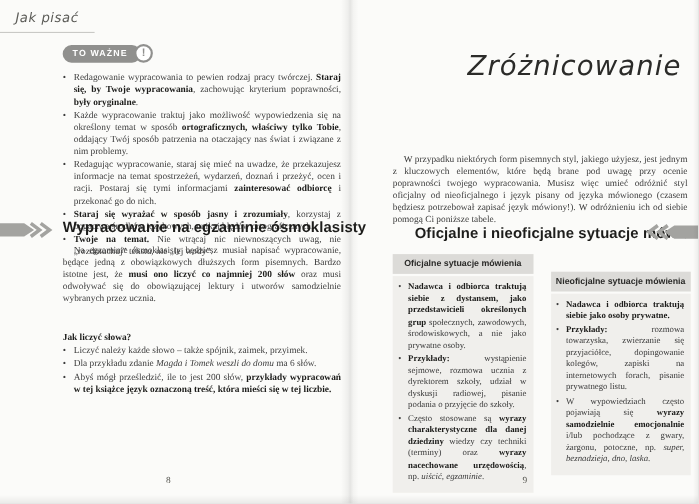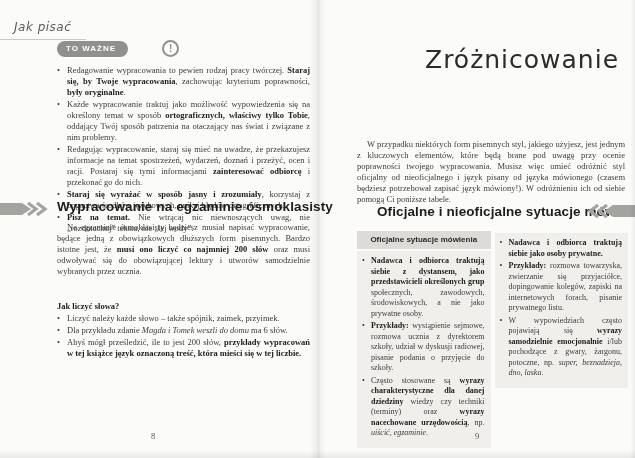--- a/index.html
+++ b/index.html
@@ -14,46 +14,46 @@
   .b{display:flex;margin:0 0 1px 0;}
   .b .dot{flex:0 0 10px;width:10px;font-size:8.5px;line-height:11px;color:#3b3b3b;}
   .b .bt{flex:1;font-size:8.5px;line-height:11px;text-align:justify;}
   strong{color:#1c1c1a;}
   .sec-title{
     font-family:"Liberation Sans",sans-serif;font-weight:bold;
     font-size:13.5px;color:#1d1d1b;letter-spacing:.1px;white-space:nowrap;
   }
   .chev{position:absolute;}
   
-  #running-head-wrap{position:absolute;left:0;top:15px;width:72px;border-bottom:1px solid #c9c9c6;padding:2px 0 4px 14px;}
+  #running-head-wrap{position:absolute;left:0;top:5px;width:72px;border-bottom:1px solid #c9c9c6;padding:2px 0 4px 14px;}
   #running-head{font-family:"DejaVu Sans",sans-serif;font-style:italic;font-size:12px;color:#5c5c58;letter-spacing:.5px;}
   #important{position:absolute;left:57px;top:40px;width:253px;}
-  #badge-row{display:flex;align-items:flex-end;margin-bottom:8px;gap:40px;}
+  #badge-row{display:flex;align-items:flex-end;margin-bottom:8px;}
   #badge{
     background:#90908e;color:#ffffff;font-family:"Liberation Sans",sans-serif;
     font-weight:bold;font-size:8px;letter-spacing:1px;
     padding:3px 12px 3px 9px;border-radius:8px;height:10px;line-height:10px;
   }
   #badge-excl{
     width:13px;height:13px;margin-left:-6px;background:#fff;border:2px solid #90908e;border-radius:50%;
     font-family:"Liberation Sans",sans-serif;font-weight:bold;font-size:10px;color:#90908e;
     display:flex;align-items:center;justify-content:center;
   }
   #exam-flow{position:absolute;left:57px;top:222px;width:253px;}
   .q-title{font-size:8.5px;line-height:11px;font-weight:bold;color:#1c1c1a;margin:24px 0 1px 0;}
   #exam-title{position:absolute;left:57px;top:199px;}
   
   #chapter-title{
     position:absolute;left:425px;top:44px;width:180px;text-align:right;padding-right:8px;
-    font-family:"DejaVu Sans",sans-serif;font-size:25px;line-height:31px;
+    font-family:"DejaVu Sans",sans-serif;font-style:italic;font-size:25px;line-height:31px;
     color:#2b2b29;letter-spacing:1px;
   }
   #rp-intro{position:absolute;left:357px;top:139px;width:268px;}
   #speak-title{position:absolute;left:377px;top:204px;}
-  #speak-table{position:absolute;left:357px;top:231px;width:271px;display:flex;gap:4px;align-items:flex-start;}
+  #speak-table{position:absolute;left:357px;top:231px;width:271px;display:flex;gap:16px;align-items:center;}
   .tcol{flex:1;}
   .thead{
     background:#dcdbd8;font-family:"Liberation Sans",sans-serif;font-weight:bold;
     font-size:8px;line-height:10px;color:#2a2a28;text-align:center;padding:4px 2px;
   }
   .tbody{background:#f0efec;margin-top:2px;padding:5px 6px 7px 5px;}
   .tbody .b .dot{flex:0 0 9px;width:9px;font-size:8px;line-height:10.5px;}
   .tbody .b .bt{font-size:8px;line-height:10.5px;}
   .tbody .b{margin-bottom:2px;}
   
@@ -95,21 +95,21 @@
         <div class="b">
             <span class="dot">•</span>
             <span class="bt">Redagując wypracowanie, staraj się mieć na uwadze, że przekazujesz informacje na temat spostrzeżeń, wydarzeń, doznań i przeżyć, ocen i racji. Postaraj się tymi informacjami <strong>zainteresować odbiorcę</strong> i przekonać go do nich.</span>
           </div>
         <div class="b">
             <span class="dot">•</span>
             <span class="bt"><strong>Staraj się wyrażać w sposób jasny i zrozumiały</strong>, korzystaj z bogactwa środków językowych, unikaj błędów ortograficznych.</span>
           </div>
         <div class="b">
             <span class="dot">•</span>
-            <span class="bt"><strong>Pisz na temat.</strong> Nie wtrącaj nic niewnoszących uwag, nie „rozdmuchuj” tekstu, nie „lej wody”.</span>
+            <span class="bt"><strong>Twoje na temat.</strong> Nie wtrącaj nic niewnoszących uwag, nie „rozdmuchuj” tekstu, nie „lej wody”.</span>
           </div>
       </div>
     </div>
 
     <svg class="chev" style="left:0;top:201px;" width="50" height="16" viewBox="0 0 50 16">
       <polygon points="0,2 22,2 31,8 22,14 0,14" fill="#a3a3a0"></polygon>
       <path d="M28,2 l8,6 -8,6" stroke="#a3a3a0" stroke-width="3.2" fill="none"></path>
       <path d="M37,2 l8,6 -8,6" stroke="#a3a3a0" stroke-width="3.2" fill="none"></path>
     </svg>
     <div id="exam-title" class="sec-title">Wypracowanie na egzaminie ósmoklasisty</div>
@@ -167,20 +167,21 @@
               <span class="dot">•</span>
               <span class="bt"><strong>Przykłady:</strong> wystąpienie sejmowe, rozmowa ucznia z dyrektorem szkoły, udział w dyskusji radiowej, pisanie podania o przyjęcie do szkoły.</span>
             </div>
           <div class="b">
               <span class="dot">•</span>
               <span class="bt">Często stosowane są <strong>wyrazy charakterystyczne dla danej dziedziny</strong> wiedzy czy techniki (terminy) oraz <strong>wyrazy nacechowane urzędowością</strong>, np. <em>uiścić, egzaminie</em>.</span>
             </div>
         </div>
       </div>
       <div class="tcol">
+        <div class="thead">Nieoficjalne sytuacje mówienia</div>
         <div class="tbody">
           <div class="b">
               <span class="dot">•</span>
               <span class="bt"><strong>Nadawca i odbiorca traktują siebie jako osoby prywatne.</strong></span>
             </div>
           <div class="b">
               <span class="dot">•</span>
               <span class="bt"><strong>Przykłady:</strong> rozmowa towarzyska, zwierzanie się przyjaciółce, dopingowanie kolegów, zapiski na internetowych forach, pisanie prywatnego listu.</span>
             </div>
           <div class="b">

